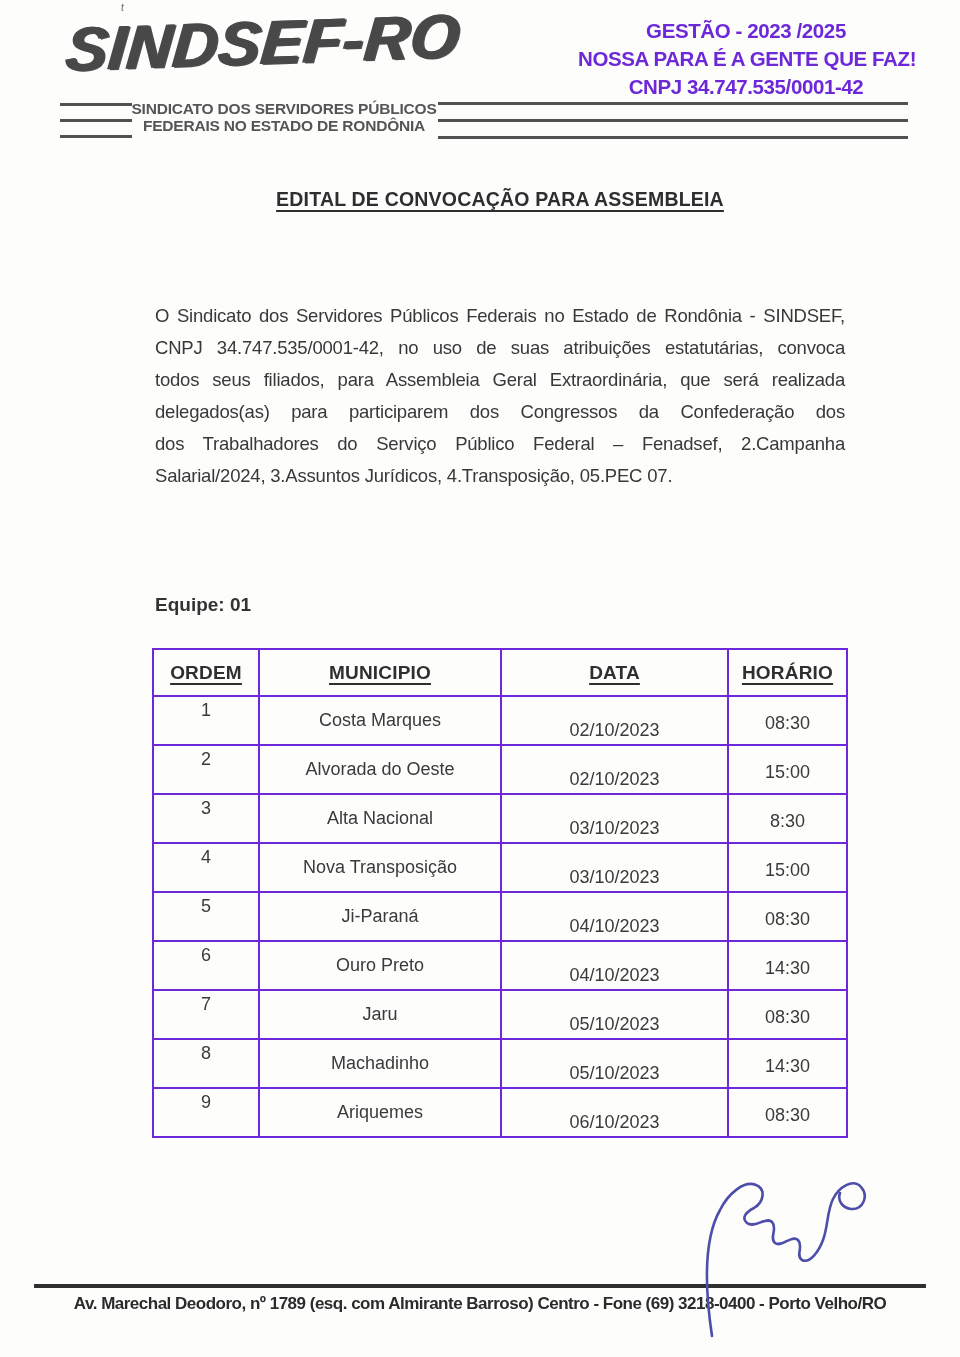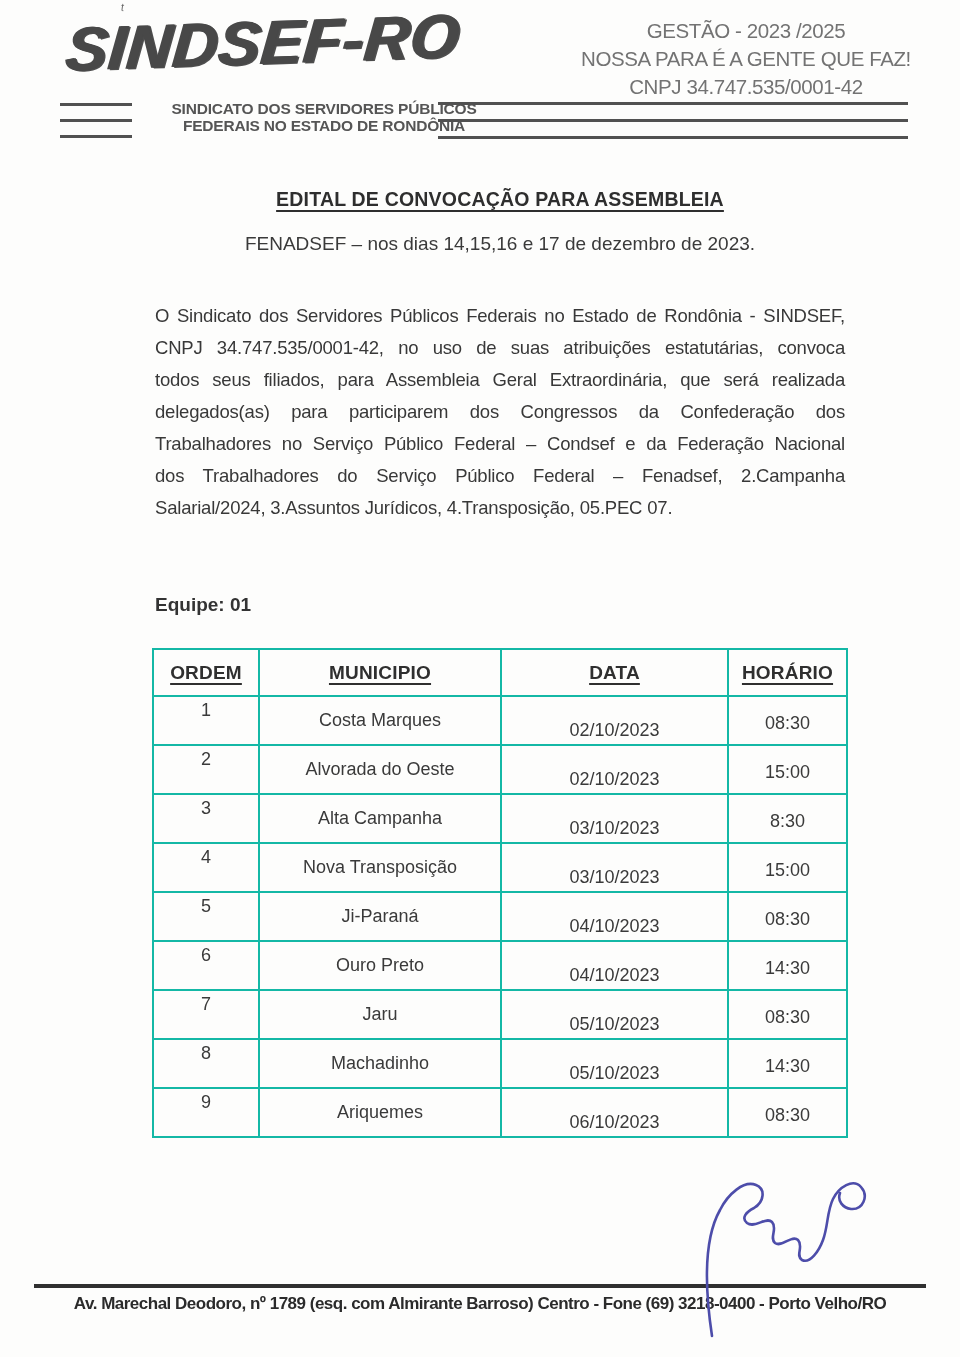--- a/index.html
+++ b/index.html
@@ -23,34 +23,34 @@
     font-size: 62px; line-height: 1.05; font-weight: bold; font-style: italic;
     color: #484848;
     letter-spacing: 1px;
     transform: skewX(-7deg) rotate(-2deg);
     text-shadow: 1.5px 0 0 #484848, 3px 1px 0 #4f4f4f;
     white-space: nowrap;
   }
   .logo-subtitle {
     position: absolute; left: 128px; top: 100px; width: 312px;
     text-align: center; font-weight: bold; font-size: 15.5px; line-height: 17px;
-    color: #555555; letter-spacing: -0.2px; white-space: nowrap; margin-left: 40px;
+    color: #555555; letter-spacing: -0.2px; white-space: nowrap;
   }
   .rule { position: absolute; background: #515151; }
   .rule-left-1 { left: 60px; top: 103px; width: 72px; height: 3px; }
   .rule-left-2 { left: 60px; top: 119px; width: 72px; height: 3px; }
   .rule-left-3 { left: 60px; top: 135px; width: 72px; height: 3px; }
   .rule-right-1 { left: 438px; top: 102px; width: 470px; height: 3px; }
   .rule-right-2 { left: 438px; top: 119px; width: 470px; height: 3px; }
   .rule-right-3 { left: 438px; top: 136px; width: 470px; height: 3px; }
 
   .management {
     position: absolute; left: 578px; top: 17px; width: 336px;
-    text-align: center; font-weight: normal; font-size: 20.5px; line-height: 28px;
-    color: #737373; letter-spacing: -0.4px; white-space: nowrap;
+    text-align: center; font-weight: bold; font-size: 20.5px; line-height: 28px;
+    color: #6d28d9; letter-spacing: -0.4px; white-space: nowrap;
   }
 
   
   .doc-title {
     position: absolute; left: 155px; top: 188px; width: 690px;
     text-align: center; font-weight: bold; font-size: 19.5px; color: #2e2e2e;
     letter-spacing: 0.2px;
   }
   .doc-title span {
     text-decoration: underline;
@@ -71,21 +71,21 @@
     font-weight: bold; font-size: 19px; color: #333333;
   }
 
   
   .sched-table-wrap { position: absolute; left: 152px; top: 648px; }
   table.sched {
     border-collapse: collapse; table-layout: fixed;
     width: 694px; background: transparent;
   }
   table.sched th, table.sched td {
-    border: 2px solid #14b8a6;
+    border: 2px solid #6d28d9;
   }
   table.sched th {
     height: 47px; font-size: 19px; font-weight: bold; color: #2f2f2f;
     text-align: center; vertical-align: middle;
     text-decoration: underline; text-decoration-thickness: 1.5px; text-underline-offset: 4px;
     letter-spacing: 0.2px;
   }
   table.sched td {
     height: 49px; font-size: 18px; color: #3a3a3a; text-align: center;
   }
@@ -134,29 +134,27 @@
     <div>GESTÃO - 2023 /2025</div>
     <div>NOSSA PARA É A GENTE QUE FAZ!</div>
     <div>CNPJ 34.747.535/0001-42</div>
   </div>
 
   <div class="doc-title">
     <span>EDITAL DE CONVOCAÇÃO PARA ASSEMBLEIA</span>
   </div>
 
   <div class="doc-subtitle">
-    <div>FENADSEF – nos dias 14,15,16 e 17 de dezembro de 2023.</div>
   </div>
 
   <div class="doc-body">
     <div class="jline">O Sindicato dos Servidores Públicos Federais no Estado de Rondônia - SINDSEF,</div>
     <div class="jline">CNPJ 34.747.535/0001-42, no uso de suas atribuições estatutárias, convoca</div>
     <div class="jline">todos seus filiados, para Assembleia Geral Extraordinária, que será realizada</div>
     <div class="jline">delegados(as) para participarem dos Congressos da Confederação dos</div>
-    <div class="jline">Trabalhadores no Serviço Público Federal – Condsef e da Federação Nacional</div>
     <div class="jline">dos Trabalhadores do Serviço Público Federal – Fenadsef, 2.Campanha</div>
     <div>Salarial/2024, 3.Assuntos Jurídicos, 4.Transposição, 05.PEC 07.</div>
   </div>
 
   <div class="team-label">Equipe: 01</div>
 
   <div class="sched-table-wrap">
     <table class="sched">
       <colgroup>
         <col style="width:106px">
@@ -180,21 +178,21 @@
           <td class="c-hora">08:30</td>
         </tr>
         <tr>
           <td class="c-ordem">2</td>
           <td class="c-muni">Alvorada do Oeste</td>
           <td class="c-data">02/10/2023</td>
           <td class="c-hora">15:00</td>
         </tr>
         <tr>
           <td class="c-ordem">3</td>
-          <td class="c-muni">Alta Campanha</td>
+          <td class="c-muni">Alta Nacional</td>
           <td class="c-data">03/10/2023</td>
           <td class="c-hora">8:30</td>
         </tr>
         <tr>
           <td class="c-ordem">4</td>
           <td class="c-muni">Nova Transposição</td>
           <td class="c-data">03/10/2023</td>
           <td class="c-hora">15:00</td>
         </tr>
         <tr>

